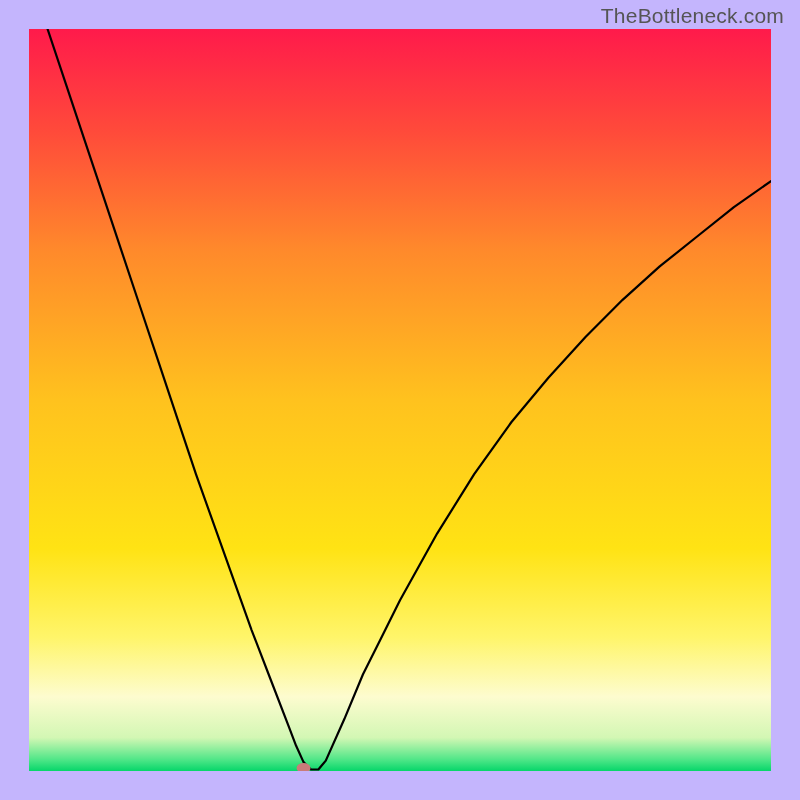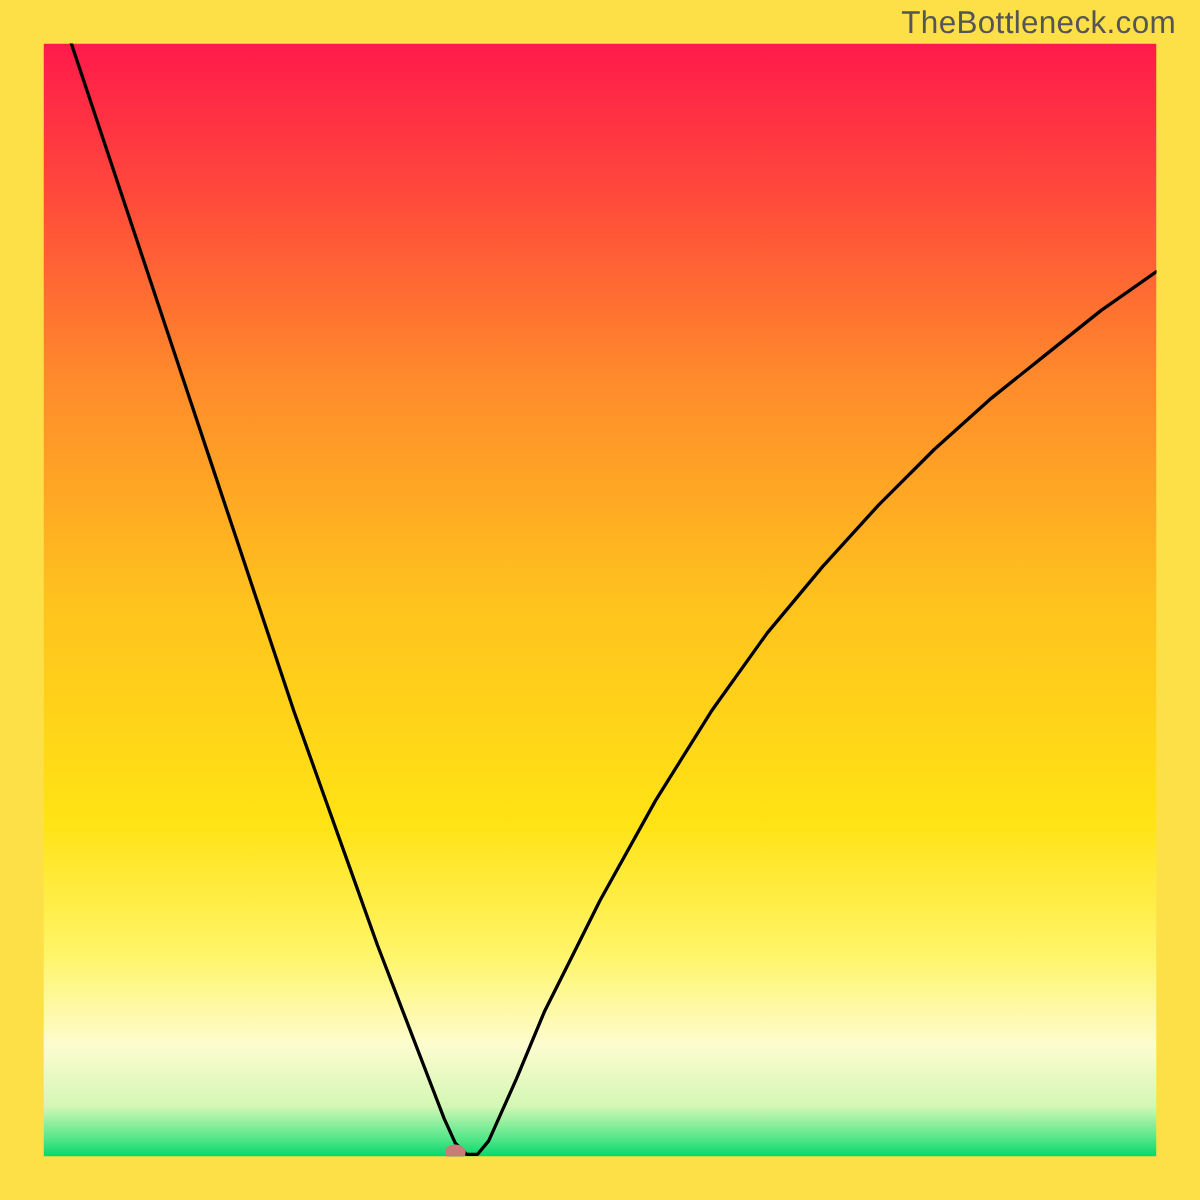--- a/index.html
+++ b/index.html
@@ -8,21 +8,21 @@
     width: 800px;
     height: 800px;
     background: #000;
     font-family: Arial, Helvetica, sans-serif;
     overflow: hidden;
   }
   .frame {
     position: absolute;
     left: 0; top: 0;
     width: 800px; height: 800px;
-    background: #fde047;
+    background: #c4b5fd;
   }
   .plot {
     position: absolute;
     left: 29px;
     top: 29px;
     width: 742px;
     height: 742px;
   }
   .plot svg {
     display: block;

